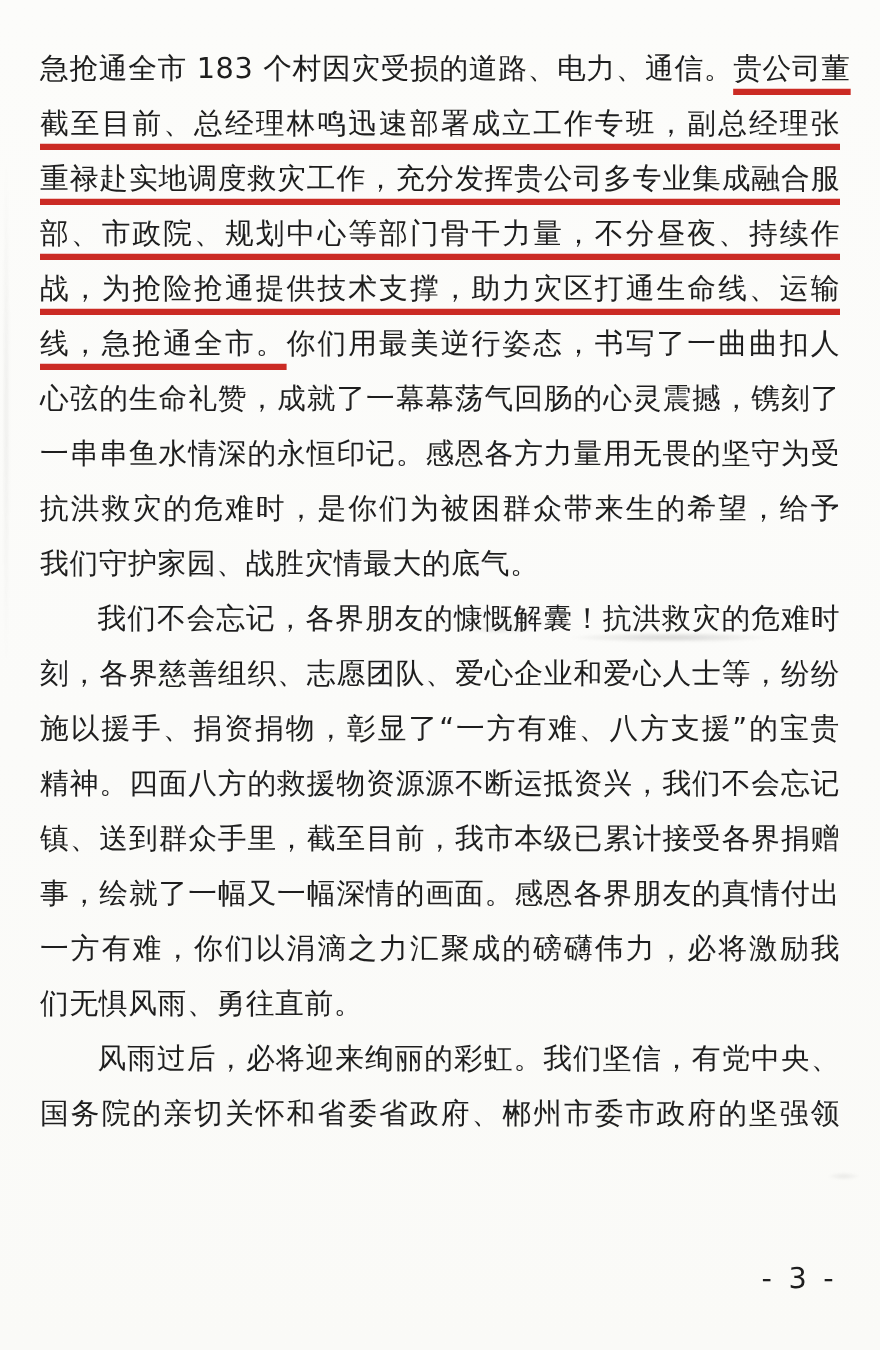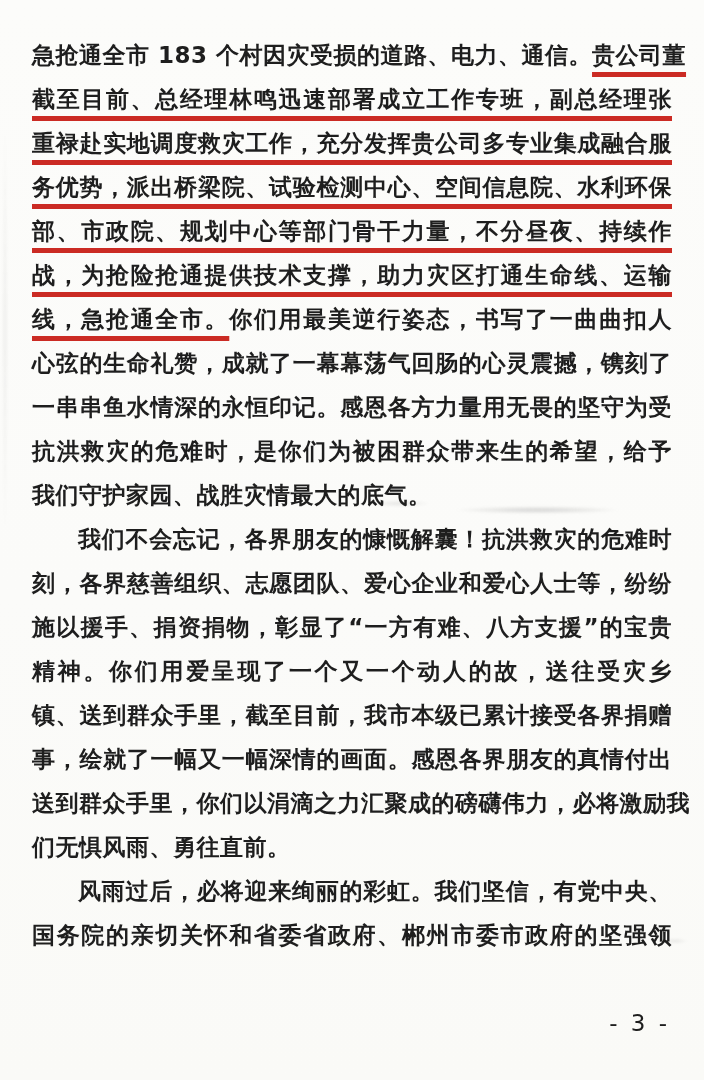--- a/index.html
+++ b/index.html
@@ -43,21 +43,20 @@
     line-height: 44px;
     letter-spacing: 0.5px;
   }
   .line {
     height: 44px;
     white-space: nowrap;
     text-align: justify;
     text-align-last: justify;
     text-justify: inter-character;
     overflow: visible;
-    font-weight: bold;
   }
   .line.no-justify {
     text-align: right;
     text-align-last: left;
   }
   .line.indent {
     text-indent: 46px;
   }
   .u {
     text-decoration: underline;
@@ -81,34 +80,33 @@
 <div class="page">
   <div class="smudge s1"></div>
   <div class="smudge s2"></div>
   <div class="smudge s3"></div>
   <div class="smudge s4"></div>
 
   <div class="doc-body">
       <div class="line"><span class="n">急抢通全市 183 个村因灾受损的道路、电力、通信。</span><span class="u">贵公司董</span></div>
       <div class="line"><span class="u">截至目前、总经理林鸣迅速部署成立工作专班，副总经理张</span></div>
       <div class="line"><span class="u">重禄赴实地调度救灾工作，充分发挥贵公司多专业集成融合服</span></div>
-      <div class="line"><span class="u">务优势，派出桥梁院、试验检测中心、空间信息院、水利环保</span></div>
       <div class="line"><span class="u">部、市政院、规划中心等部门骨干力量，不分昼夜、持续作</span></div>
       <div class="line"><span class="u">战，为抢险抢通提供技术支撑，助力灾区打通生命线、运输</span></div>
       <div class="line"><span class="u">线，急抢通全市。</span><span class="n">你们用最美逆行姿态，书写了一曲曲扣人</span></div>
       <div class="line"><span class="n">心弦的生命礼赞，成就了一幕幕荡气回肠的心灵震撼，镌刻了</span></div>
       <div class="line"><span class="n">一串串鱼水情深的永恒印记。感恩各方力量用无畏的坚守为受</span></div>
       <div class="line"><span class="n">抗洪救灾的危难时，是你们为被困群众带来生的希望，给予</span></div>
       <div class="line no-justify"><span class="n">我们守护家园、战胜灾情最大的底气。</span></div>
       <div class="line indent"><span class="n">我们不会忘记，各界朋友的慷慨解囊！抗洪救灾的危难时</span></div>
       <div class="line"><span class="n">刻，各界慈善组织、志愿团队、爱心企业和爱心人士等，纷纷</span></div>
       <div class="line"><span class="n">施以援手、捐资捐物，彰显了“一方有难、八方支援”的宝贵</span></div>
-      <div class="line"><span class="n">精神。你们用爱呈现了一个又一个动人的故，送往受灾乡</span></div>
+      <div class="line"><span class="n">精神。四面八方的救援物资源源不断运抵资兴，我们不会忘记</span></div>
       <div class="line"><span class="n">镇、送到群众手里，截至目前，我市本级已累计接受各界捐赠</span></div>
       <div class="line"><span class="n">事，绘就了一幅又一幅深情的画面。感恩各界朋友的真情付出</span></div>
-      <div class="line"><span class="n">送到群众手里，你们以涓滴之力汇聚成的磅礴伟力，必将激励我</span></div>
+      <div class="line"><span class="n">一方有难，你们以涓滴之力汇聚成的磅礴伟力，必将激励我</span></div>
       <div class="line no-justify"><span class="n">们无惧风雨、勇往直前。</span></div>
       <div class="line indent"><span class="n">风雨过后，必将迎来绚丽的彩虹。我们坚信，有党中央、</span></div>
       <div class="line"><span class="n">国务院的亲切关怀和省委省政府、郴州市委市政府的坚强领</span></div>
     </div>
 
   <div class="page-number">- 3 -</div>
 </div>
 
 </body></html>

